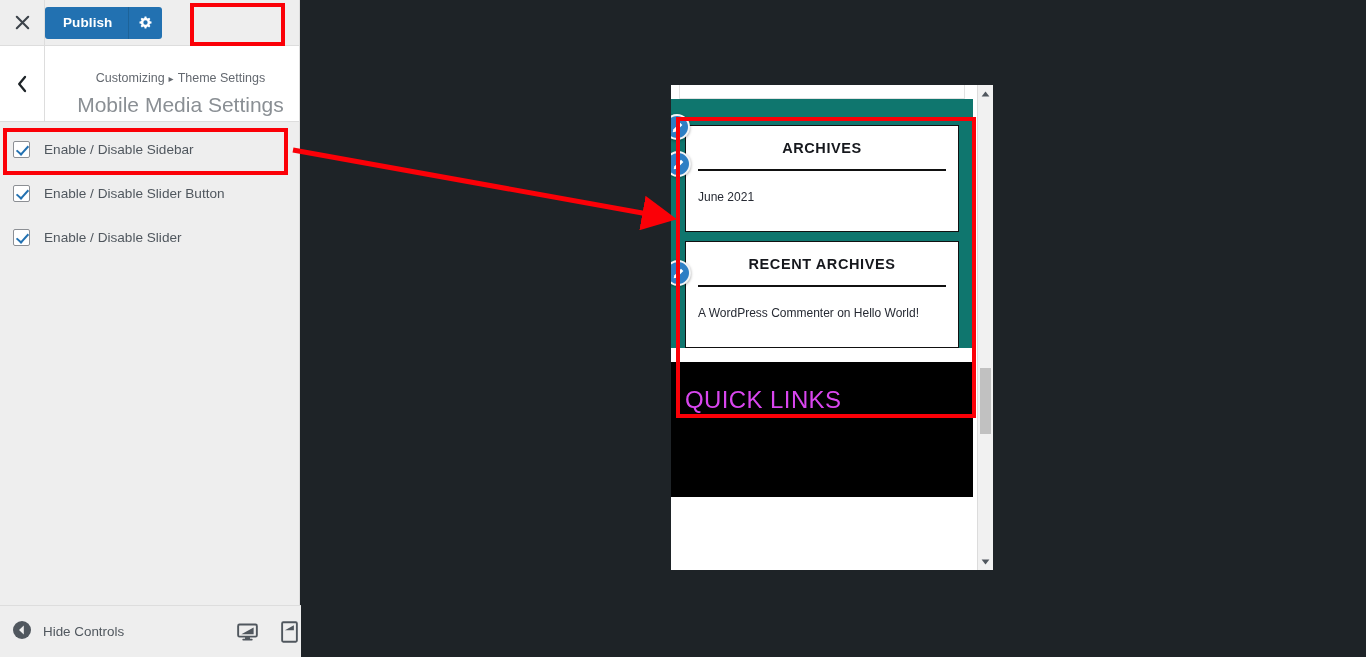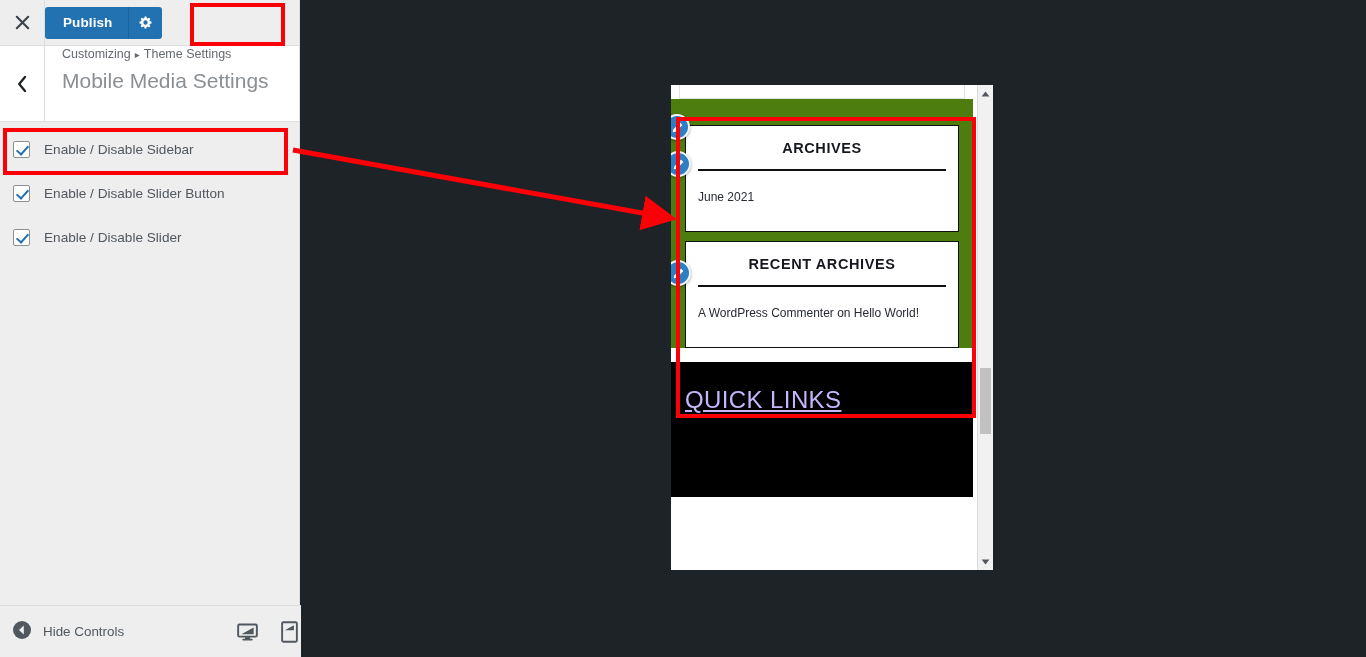--- a/index.html
+++ b/index.html
@@ -78,21 +78,22 @@
   }
   .back-btn {
     width: 45px;
     border-right: 1px solid #dddddd;
     display: flex; align-items: center; justify-content: center;
     cursor: pointer;
     background: #ffffff;
   }
   .head-text {
     flex: 1;
-    padding: 0 0 0 17px;
+    padding: 24px 0 0 17px;
+    text-align: center;
   }
   .breadcrumb {
     font-size: 12.5px;
     color: #646970;
     line-height: 17px;
     white-space: nowrap;
   }
   .breadcrumb .sep { margin: 0 4px; font-size: 10px; color: #646970; }
   .section-title {
     font-size: 21px;
@@ -201,21 +202,21 @@
   }
   .top-stub {
     height: 14px;
     margin: 0 8px;
     border: 1px solid #e2e2e2;
     border-top: none;
     background: #ffffff;
   }
   .sidebar-widgets {
     padding: 26px 14px 0 14px;
-    background: #4d7c0f;
+    background: #0f766e;
   }
   .widget {
     border: 1px solid #111111;
     background: #ffffff;
     padding: 14px 12px 22px 12px;
     position: relative;
   }
   .widget + .widget { margin-top: 9px; }
   .widget-title {
     text-align: center;
@@ -236,26 +237,25 @@
     line-height: 24px;
     font-family: "Liberation Sans", sans-serif;
   }
   .site-gap { height: 14px; background: #ffffff; }
   .footer-black {
     background: #000000;
     padding: 24px 14px 0 14px;
     min-height: 135px;
   }
   .footer-title {
-    color: #c4b5fd;
+    color: #d946ef;
     font-size: 24px;
     letter-spacing: .4px;
     font-weight: normal;
     font-family: "Liberation Sans", sans-serif;
-    text-decoration: underline;
   }
   .footer-links { padding-left: 28px; margin-top: 21px; }
   .footer-link {
     color: #ffffff;
     font-size: 13px;
     font-weight: bold;
     line-height: 30px;
     font-family: "Liberation Sans", sans-serif;
   }
 

